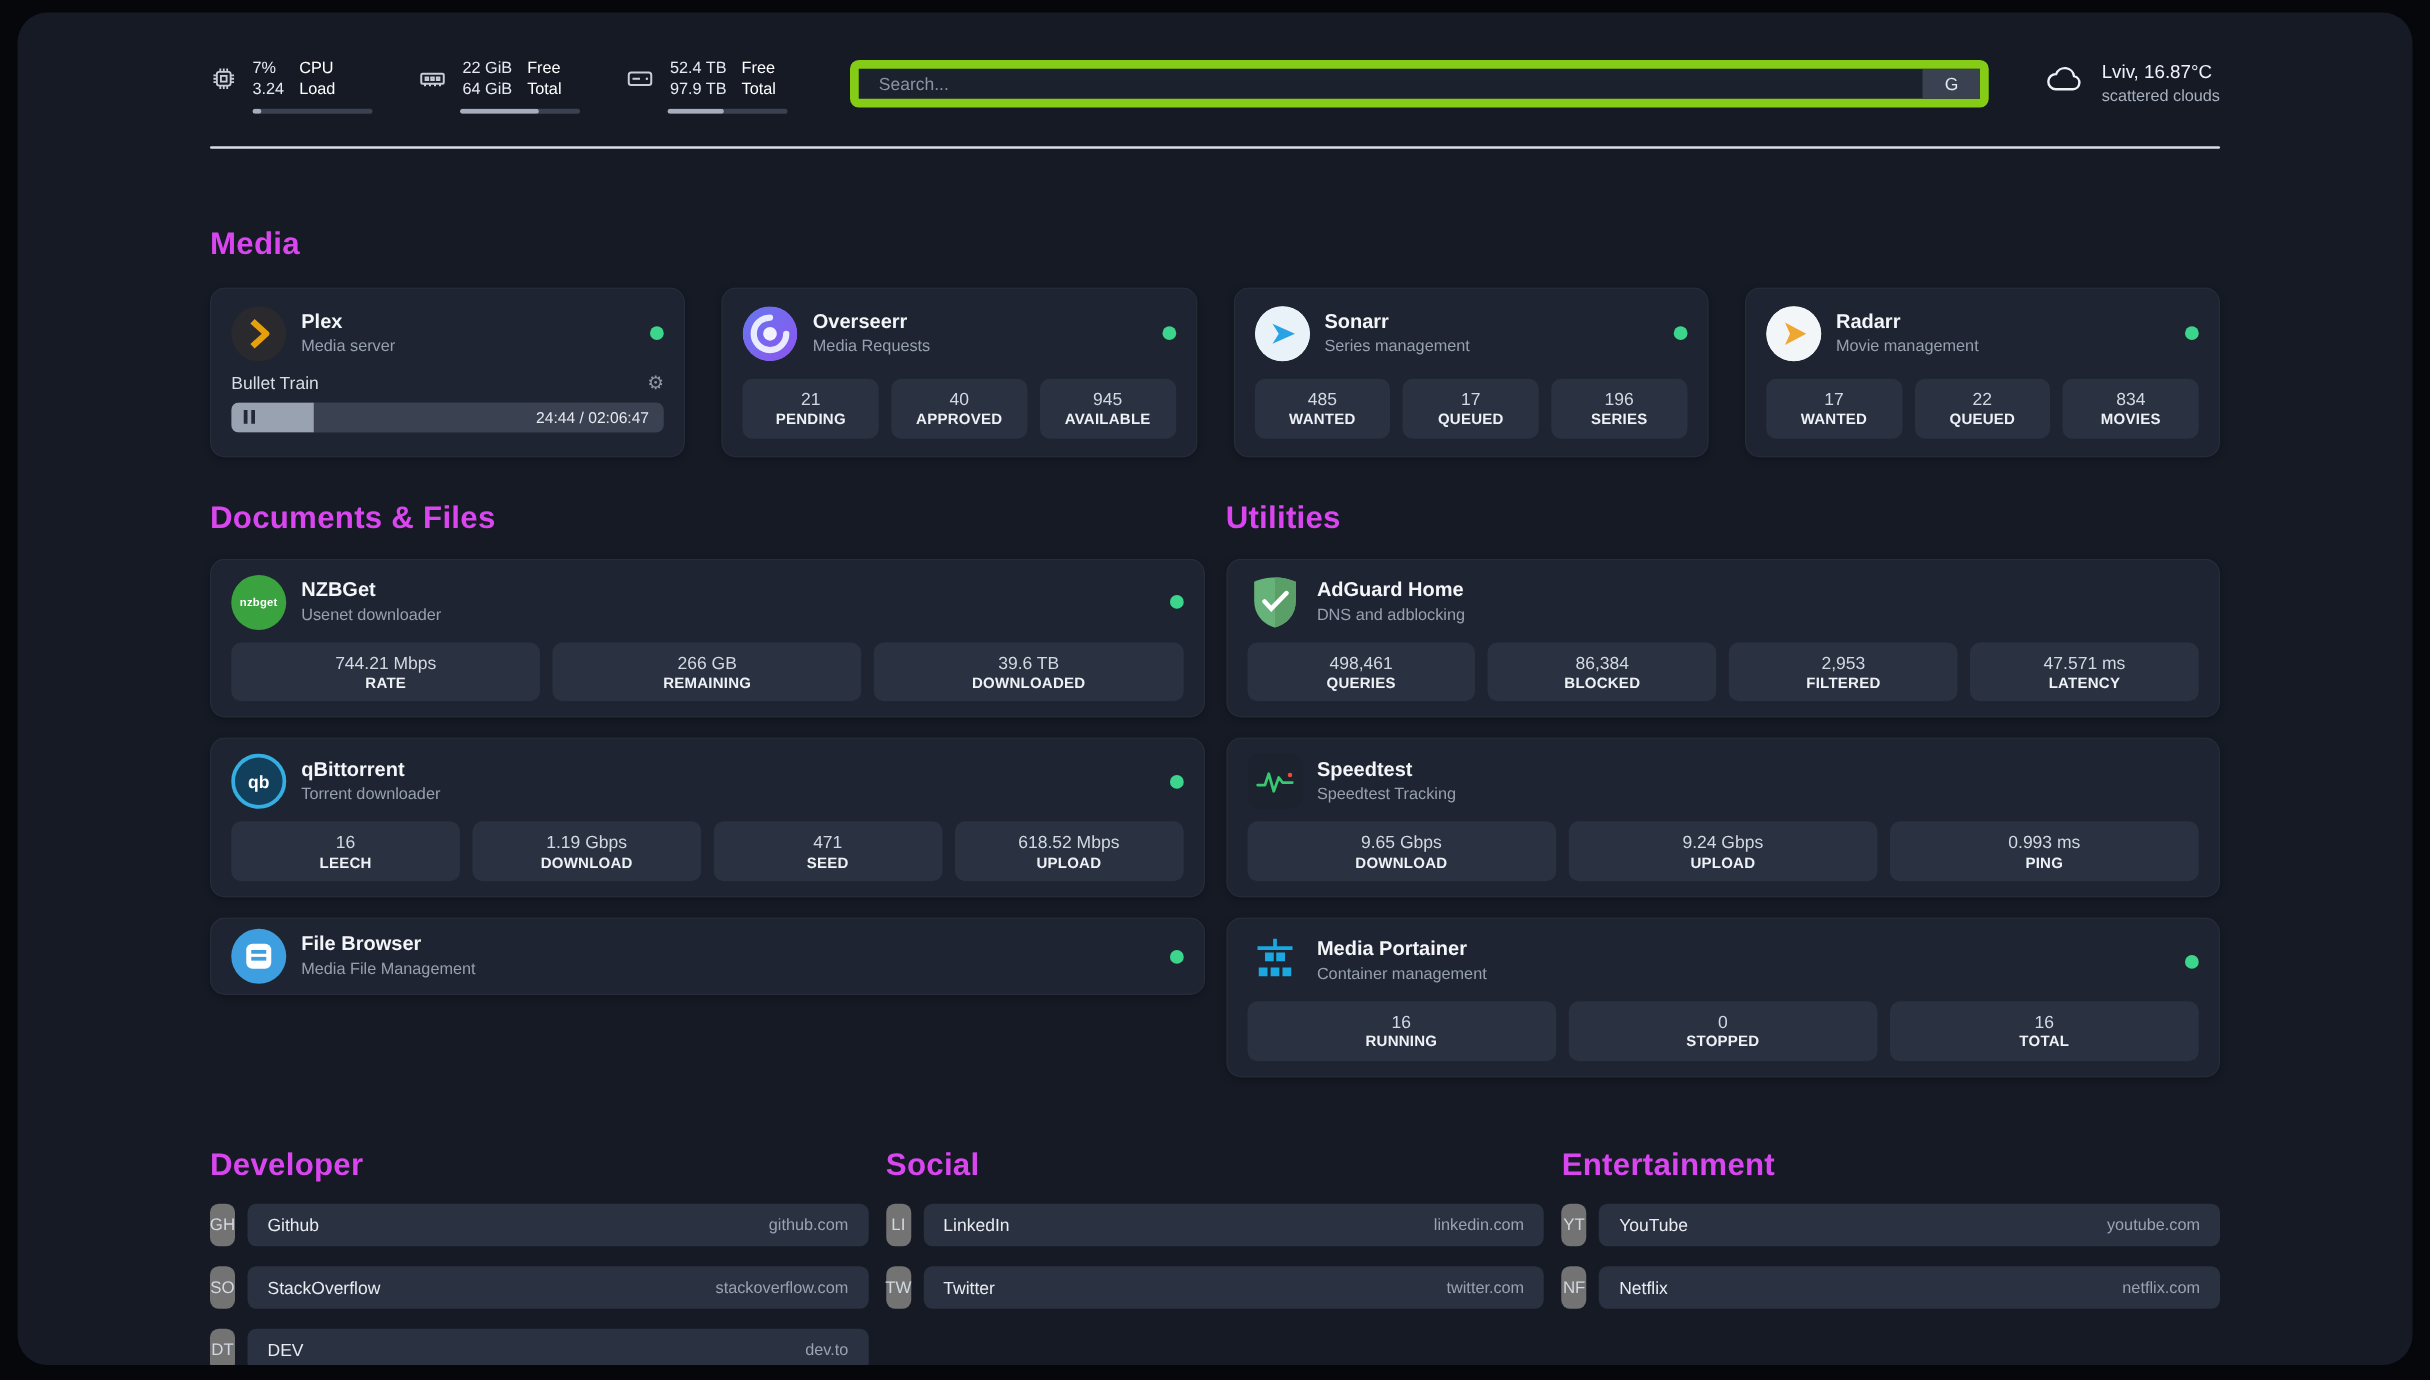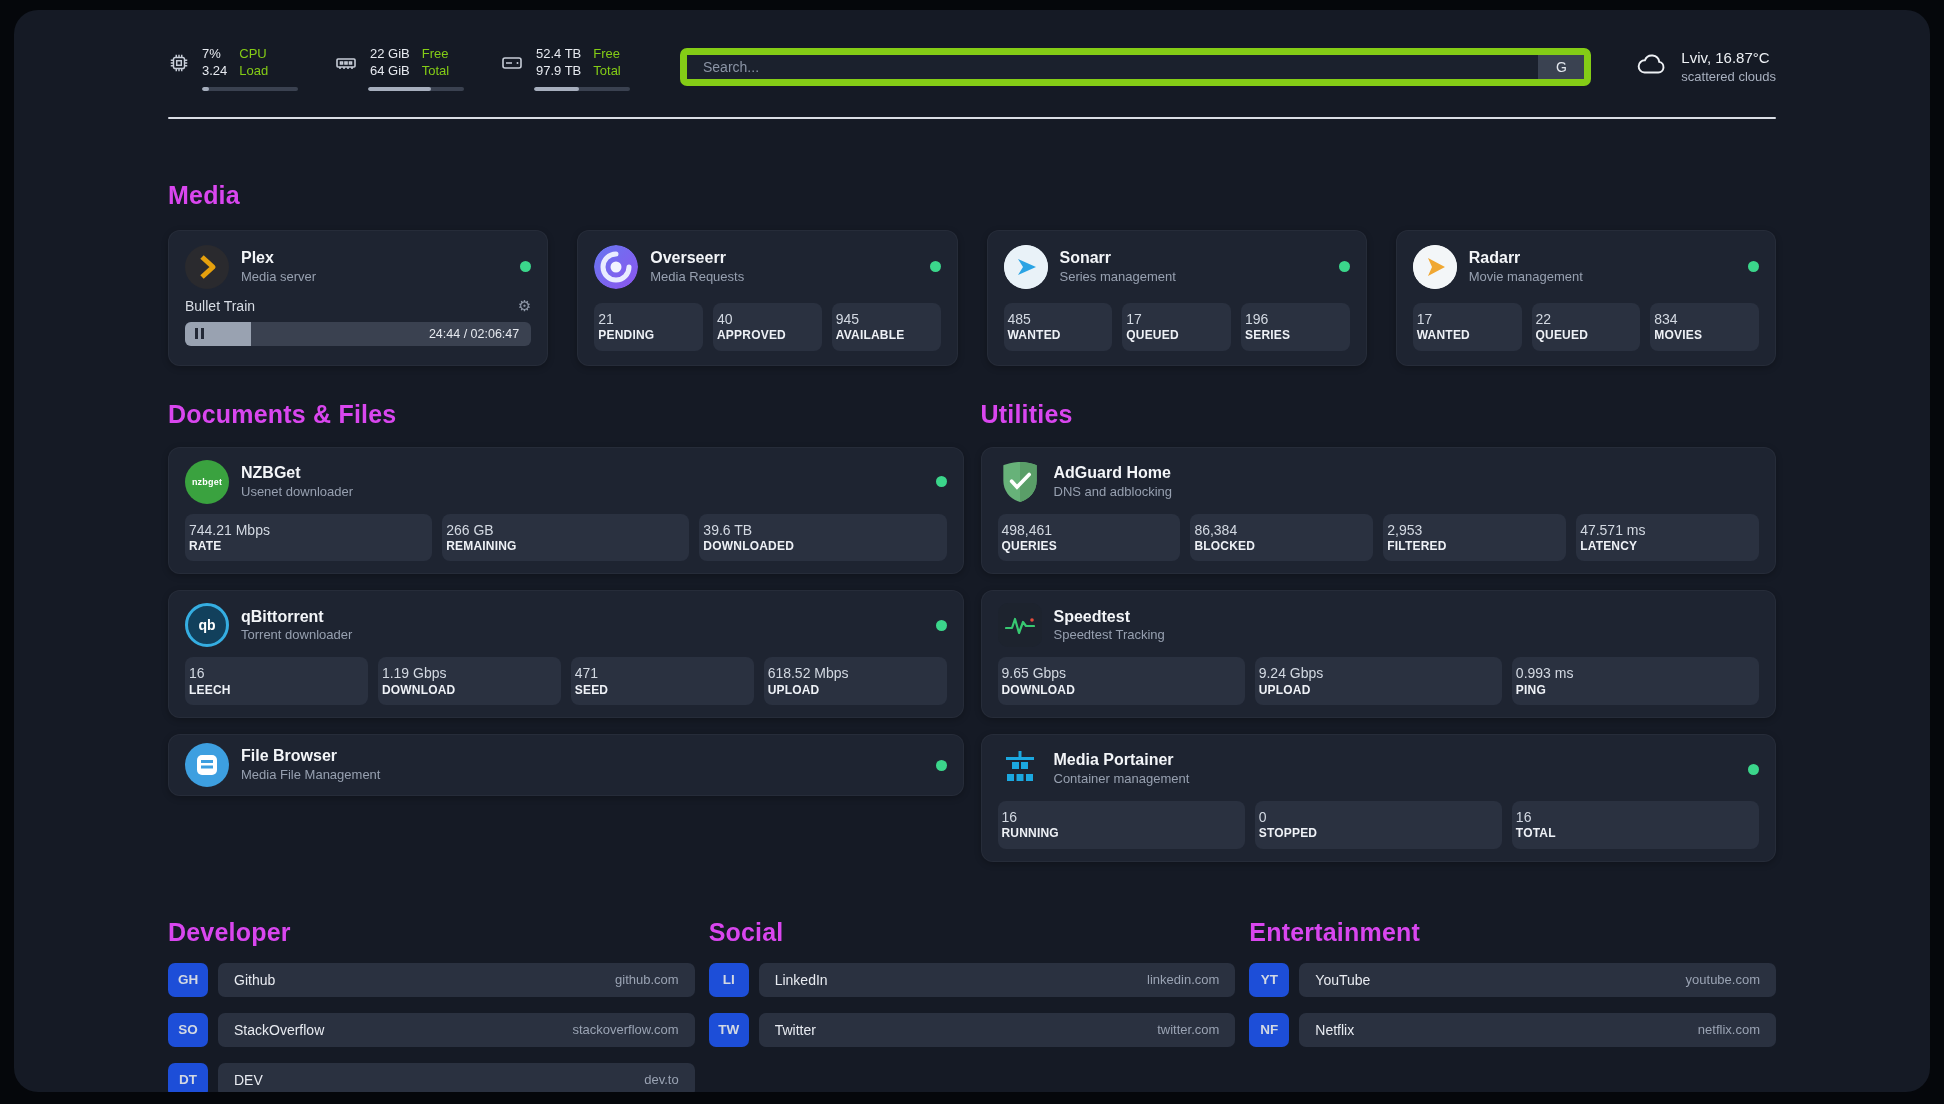--- a/index.html
+++ b/index.html
@@ -10,21 +10,21 @@
            background: #151a25; border-radius: 24px; overflow: hidden; }
   .content { width: 1608px; margin: 0 auto; }
 
   
   .topbar { display: flex; align-items: flex-start; padding-top: 36px; }
   .monitor { margin-right: 36px; }
   .monitor-row { display: flex; align-items: center; gap: 12px; }
   .m-icon { display: flex; align-items: center; }
   .m-col { display: flex; flex-direction: column; line-height: 1.3; font-size: 13px; }
   .m-values { color: #e7eaf0; }
-  .m-labels { color: #84cc16; }
+  .m-labels { color: #ffffff; }
   .m-bar { height: 4px; background: #3a4150; border-radius: 2px; margin-top: 7px;
            margin-left: 34px; width: 96px; position: relative; overflow: hidden; }
   .m-fill { position: absolute; left: 0; top: 0; bottom: 0; background: #a6aebd; border-radius: 2px; }
 
   .search { flex: 1; display: flex; margin: 2px 44px 0 14px; height: 38px;
             border: 7px solid #84cc16; border-radius: 7px; background: #1b212d; overflow: hidden; }
   .search input { flex: 1; background: transparent; border: none; outline: none;
                   color: #dfe3ea; font-size: 14px; padding: 0 16px; font-family: inherit; }
   .search input::placeholder { color: #8b94a5; }
   .g-btn { width: 46px; background: #3a4251; border: none; color: #e3e7ee; font-size: 14px;
@@ -53,21 +53,21 @@
   .card.slim { padding: 8px 16px; }
   .card-head { display: flex; align-items: center; gap: 12px; }
   .app-icon { width: 44px; height: 44px; border-radius: 50%; display: flex; align-items: center;
               justify-content: center; flex-shrink: 0; overflow: hidden; }
   .app-meta { display: flex; flex-direction: column; line-height: 1.3; }
   .app-name { color: #f3f5f8; font-size: 16px; font-weight: 600; }
   .app-sub { color: #97a0b0; font-size: 13px; }
   .dot { width: 11px; height: 11px; border-radius: 50%; background: #3bd68b; margin-left: auto; align-self: center; }
 
   .stats { display: flex; gap: 10px; margin-top: 14px; }
-  .stat { flex: 1; background: #2a3140; border-radius: 8px; padding: 7px 4px; line-height: 1.3; }
+  .stat { flex: 1; background: #2a3140; border-radius: 8px; padding: 7px 4px; text-align: center; line-height: 1.3; }
   .stat-value { display: block; color: #d3d9e2; font-size: 14px; }
   .stat-label { display: block; color: #eef1f6; font-size: 12px; font-weight: 700; letter-spacing: .2px; }
 
   
   .player-top { display: flex; align-items: center; justify-content: space-between; margin-top: 8px; }
   .track-title { color: #d8dde5; font-size: 14px; }
   .gear { color: #8f98a8; font-size: 15px; cursor: pointer; }
   .player-bar { margin-top: 7px; position: relative; height: 24px; background: #3a4150;
                 border-radius: 6px; overflow: hidden; display: flex; align-items: center; }
   .p-fill { position: absolute; left: 0; top: 0; bottom: 0; background: #99a2b1; }
@@ -88,22 +88,22 @@
   .fb-inner { width: 20px; height: 20px; background: #fff; border-radius: 5px; position: relative; }
   .fb-inner::before { content: ""; position: absolute; left: 4px; right: 4px; top: 5px; height: 2.5px;
                       background: #3d9fe0; box-shadow: 0 5.5px 0 #3d9fe0; }
   .adguard { background: transparent; border-radius: 0; }
   .speedtest { background: #1d232e; border-radius: 10px; }
 
   
   .links-grid { display: grid; grid-template-columns: repeat(3, 1fr); gap: 14px; margin-top: 56px; }
   .link-list { display: flex; flex-direction: column; gap: 16px; margin-top: 16px; }
   .link-row { display: flex; gap: 10px; height: 34px; cursor: pointer; }
-  .link-abbr { width: 40px; background: #1d4ed8; border-radius: 7px; display: flex; align-items: center;
-               justify-content: center; color: #d2d8e2; font-size: 13.5px; font-weight: 700; flex-shrink: 0; }
+  .link-abbr { width: 20px; background: #737373; border-radius: 7px; display: flex; align-items: center;
+               justify-content: center; color: #d2d8e2; font-size: 13.5px; font-weight: 400; flex-shrink: 0; }
   .link-main { flex: 1; background: #2a3140; border-radius: 7px; display: flex; align-items: center;
                justify-content: space-between; padding: 0 16px; }
   .link-name { color: #e8ebf1; font-size: 14px; }
   .link-url { color: #9aa3b3; font-size: 13px; }
 </style>
 </head>
 <body>
 
 <div class="frame">
   <div class="content">

